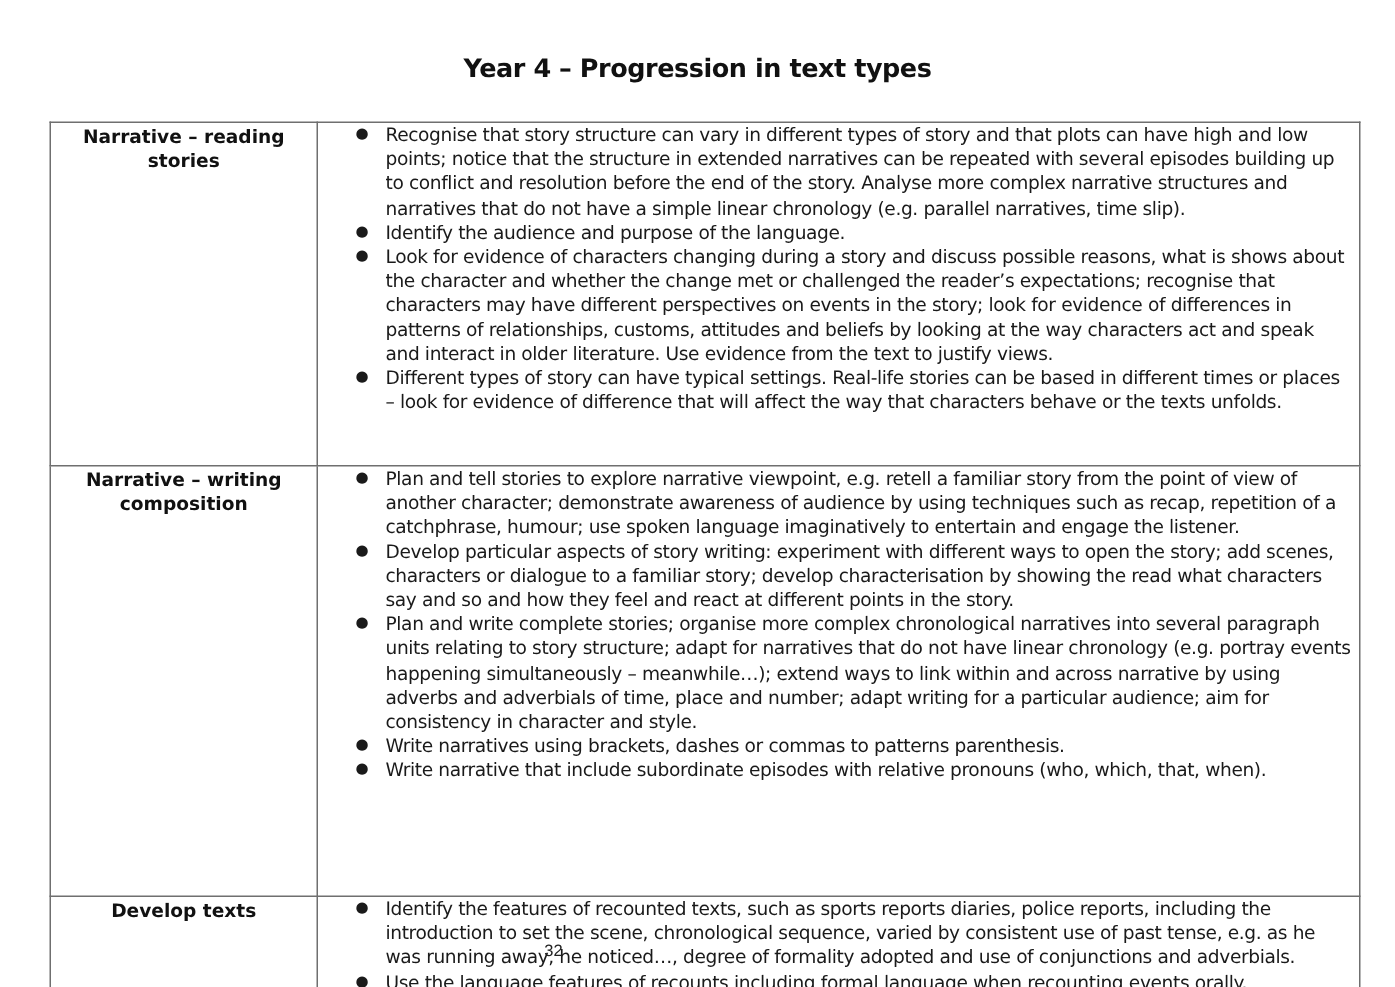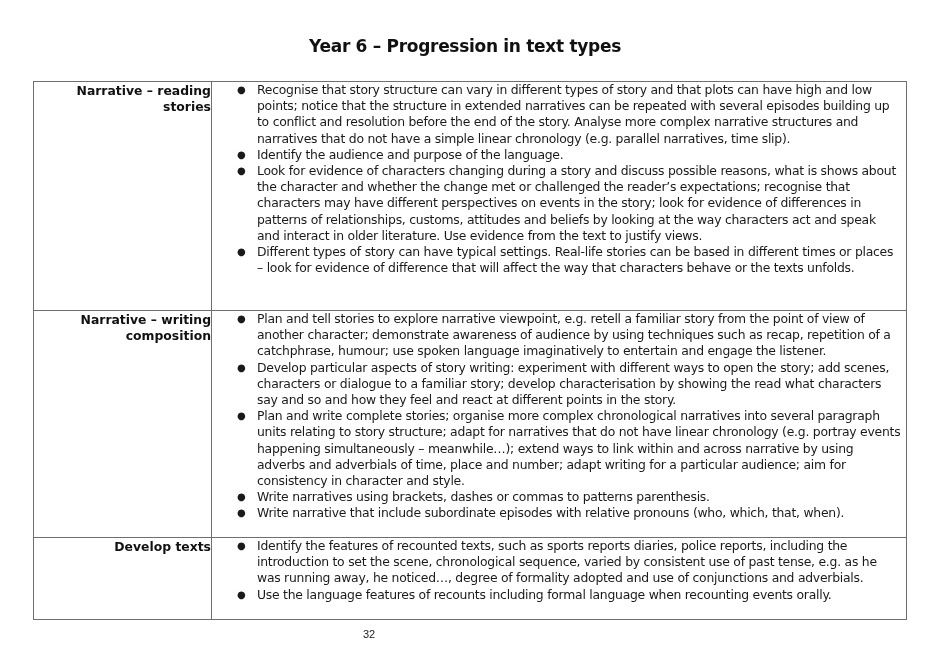--- a/index.html
+++ b/index.html
@@ -4,48 +4,48 @@
   <style>
     html, body { margin:0; padding:0; background:#ffffff; }
     body { width:930px; height:658px; position:relative; overflow:hidden;
            font-family:"DejaVu Sans", sans-serif; color:#1a1a1a; }
     .title { position:absolute; left:0; width:930px; top:36px; text-align:center;
              font-family:"DejaVu Sans", sans-serif; font-weight:bold; font-size:17px;
              letter-spacing:-0.3px; color:#111; }
     table.prog { position:absolute; left:33px; top:81px; width:874px;
                  border-collapse:collapse; table-layout:fixed; }
     table.prog td { border:1px solid #6f6f6f; vertical-align:top; padding:0; }
-    td.label { width:177px; text-align:right; font-weight:bold; font-size:12.4px;
+    td.label { width:177px; text-align:center; font-weight:bold; font-size:12.4px;
                line-height:16.2px; padding-top:1px !important; color:#111; }
     td.content { font-size:12.4px; line-height:16.2px; color:#1a1a1a; }
     td.content ul { margin:0; padding:0 4px 0 0; list-style:none; }
     td.content li { position:relative; padding-left:45px; letter-spacing:-0.25px; }
     td.content li .bullet { position:absolute; left:25px; top:0; font-size:10px; }
     .pagenum { position:absolute; left:0; width:738px; top:628px; text-align:center;
                font-family:"Liberation Sans", sans-serif; font-size:11px; color:#222; }
   </style>
 </head>
 <body>
 
-<div class="title">Year 6 – Progression in text types</div>
+<div class="title">Year 4 – Progression in text types</div>
 
 <table class="prog">
   <tbody>
       <tr style="height:229px;">
     <td class="label">Narrative – reading stories</td>
     <td class="content">
       <ul>
         <li><span class="bullet">●</span><span>Recognise that story structure can vary in different types of story and that plots can have high and low points; notice that the structure in extended narratives can be repeated with several episodes building up to conflict and resolution before the end of the story. Analyse more complex narrative structures and narratives that do not have a simple linear chronology (e.g. parallel narratives, time slip).</span></li>
         <li><span class="bullet">●</span><span>Identify the audience and purpose of the language.</span></li>
         <li><span class="bullet">●</span><span>Look for evidence of characters changing during a story and discuss possible reasons, what is shows about the character and whether the change met or challenged the reader’s expectations; recognise that characters may have different perspectives on events in the story; look for evidence of differences in patterns of relationships, customs, attitudes and beliefs by looking at the way characters act and speak and interact in older literature. Use evidence from the text to justify views.</span></li>
         <li><span class="bullet">●</span><span>Different types of story can have typical settings. Real-life stories can be based in different times or places – look for evidence of difference that will affect the way that characters behave or the texts unfolds.</span></li>
       </ul>
     </td>
   </tr>
-  <tr style="height:227px;">
+  <tr style="height:287px;">
     <td class="label">Narrative – writing composition</td>
     <td class="content">
       <ul>
         <li><span class="bullet">●</span><span>Plan and tell stories to explore narrative viewpoint, e.g. retell a familiar story from the point of view of another character; demonstrate awareness of audience by using techniques such as recap, repetition of a catchphrase, humour; use spoken language imaginatively to entertain and engage the listener.</span></li>
         <li><span class="bullet">●</span><span>Develop particular aspects of story writing: experiment with different ways to open the story; add scenes, characters or dialogue to a familiar story; develop characterisation by showing the read what characters say and so and how they feel and react at different points in the story.</span></li>
         <li><span class="bullet">●</span><span>Plan and write complete stories; organise more complex chronological narratives into several paragraph units relating to story structure; adapt for narratives that do not have linear chronology (e.g. portray events happening simultaneously – meanwhile…); extend ways to link within and across narrative by using adverbs and adverbials of time, place and number; adapt writing for a particular audience; aim for consistency in character and style.</span></li>
         <li><span class="bullet">●</span><span>Write narratives using brackets, dashes or commas to patterns parenthesis.</span></li>
         <li><span class="bullet">●</span><span>Write narrative that include subordinate episodes with relative pronouns (who, which, that, when).</span></li>
       </ul>
     </td>

